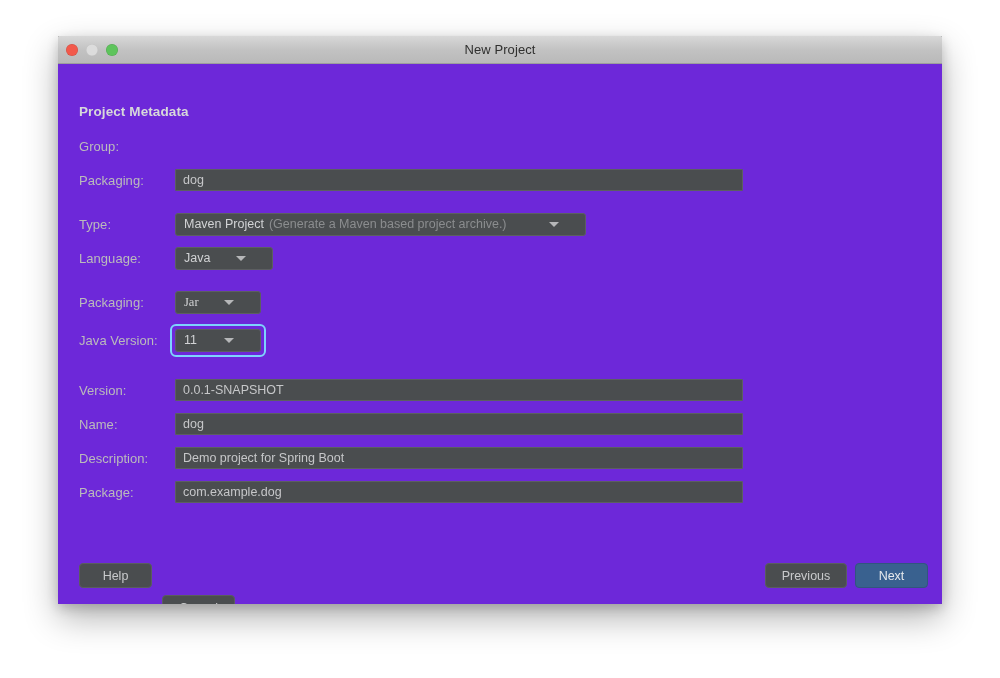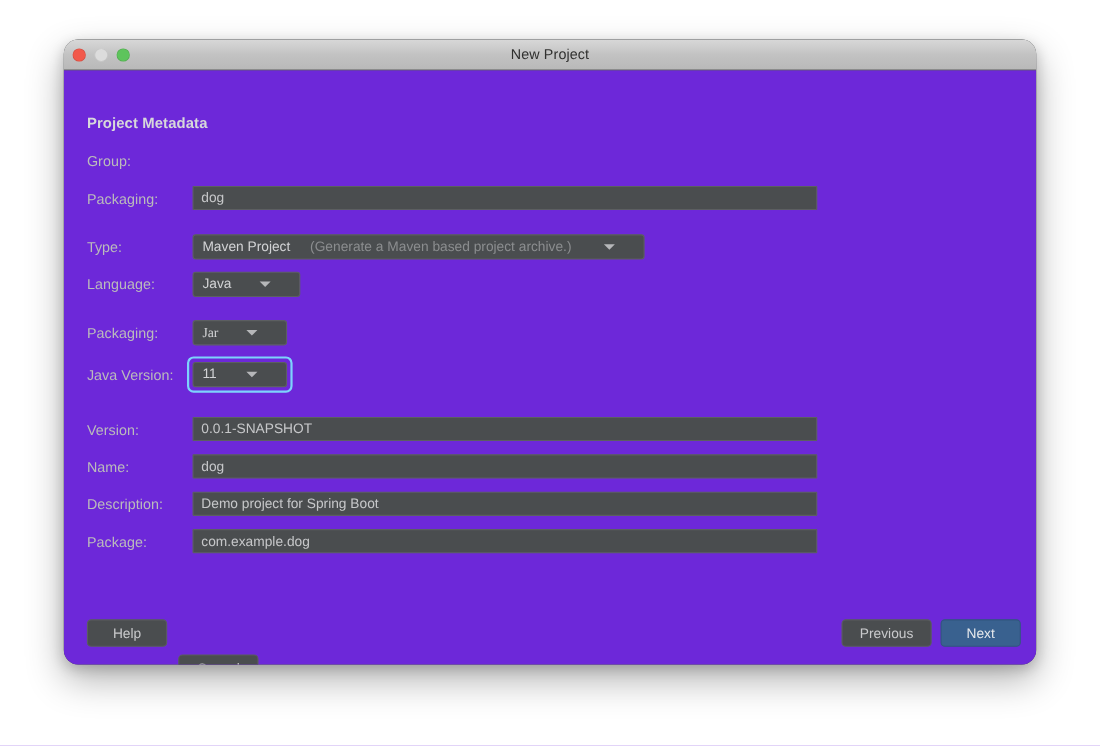--- a/index.html
+++ b/index.html
@@ -15,21 +15,21 @@
     position: relative;
   }
 
   
   #dialog-window {
     position: absolute;
     left: 58px;
     top: 36px;
     width: 884px;
     height: 568px;
-    border-radius: 13px;
+    border-radius: 1px;
     background: #3c3f41;
     box-shadow: 0 14px 34px rgba(0,0,0,0.30), 0 4px 12px rgba(0,0,0,0.18);
     overflow: hidden;
   }
 
   
   #title-bar {
     position: relative;
     height: 27px;
     background: linear-gradient(to bottom, #d8d8d8 0%, #c2c2c2 52%, #b9b9b9 100%);
@@ -137,21 +137,21 @@
     border-top: 5px solid #b6b7b9;
     margin-right: 5px;
   }
   .combo-type { width: 411px; }
   .combo-lang { width: 98px; }
   .combo-pkg  { width: 86px; font-family: Liberation Serif, serif; }
   .combo-java { width: 86px; }
 
   .combo .hint {
     color: #8b8d8f;
-    margin-left: 18px;
+    margin-left: 5px;
   }
 
   .focus-ring {
     display: inline-flex;
     padding: 3px;
     border: 2px solid #7dd3fc;
     border-radius: 6px;
     box-sizing: content-box;
     margin: -5px 0 -5px -5px;
     justify-content: center;

